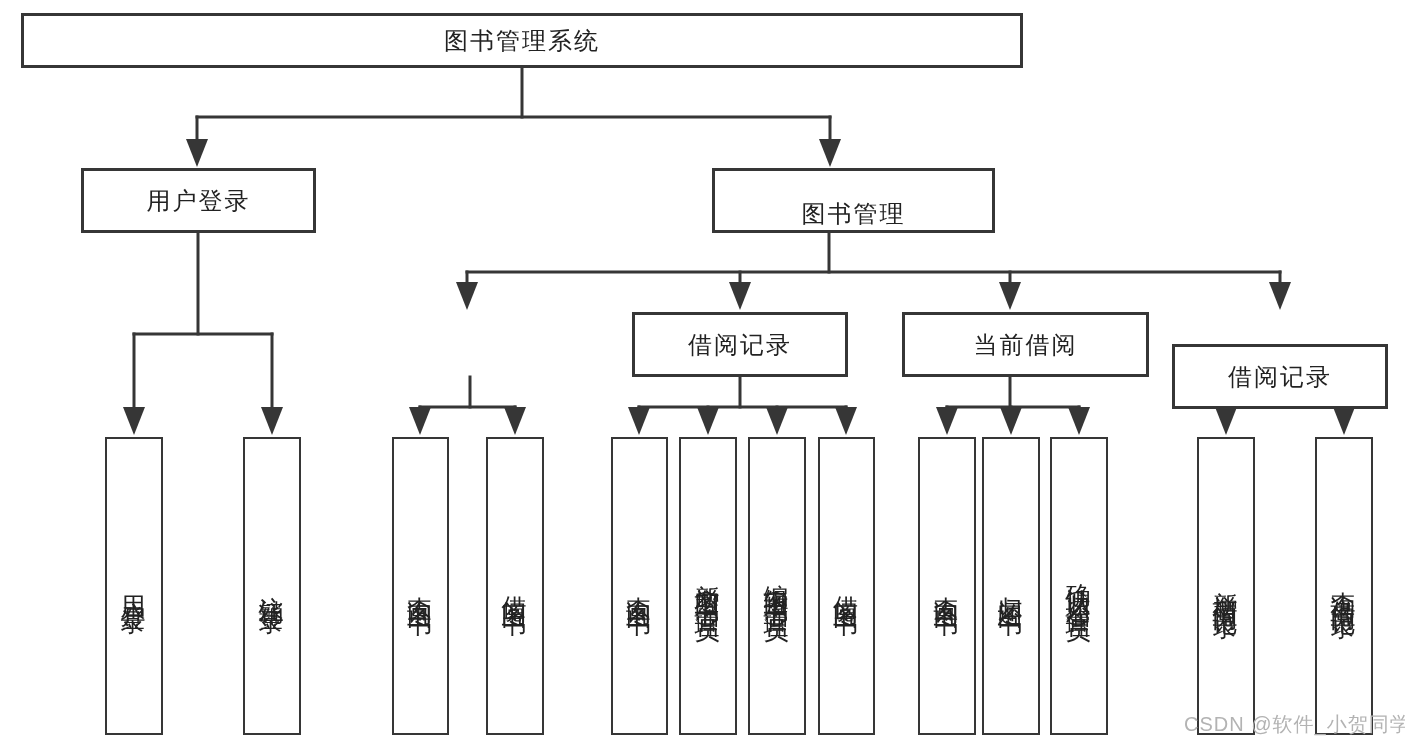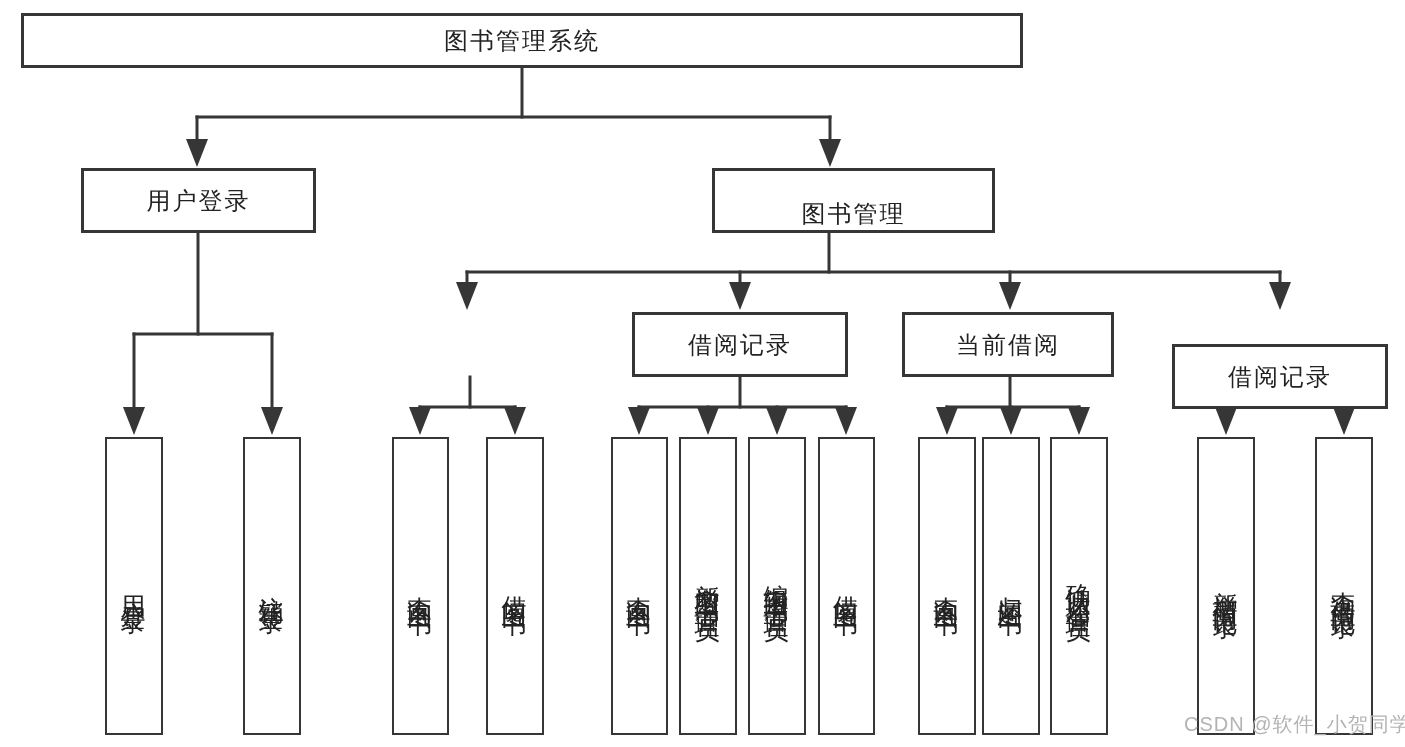--- a/index.html
+++ b/index.html
@@ -120,21 +120,21 @@
   <div class="box hbox" style="left:81px;top:168px;width:235px;height:65px;">
     <span>用户登录</span>
   </div>
   <div class="box hbox" style="left:712px;top:168px;width:283px;height:65px;align-items:flex-end;">
     <span>图书管理</span>
   </div>
 
   <div class="box hbox" style="left:632px;top:312px;width:216px;height:65px;">
     <span>借阅记录</span>
   </div>
-  <div class="box hbox" style="left:902px;top:312px;width:212px;height:65px;">
+  <div class="box hbox" style="left:902px;top:312px;width:247px;height:65px;">
     <span>当前借阅</span>
   </div>
   <div class="box hbox" style="left:1172px;top:312px;width:216px;height:65px;margin-top:32px;">
     <span>借阅记录</span>
   </div>
 
   <div class="box vbox" style="left:105px;top:437px;width:58px;height:298px;">
     <span>用户登录</span>
   </div>
   <div class="box vbox" style="left:243px;top:437px;width:58px;height:298px;">

